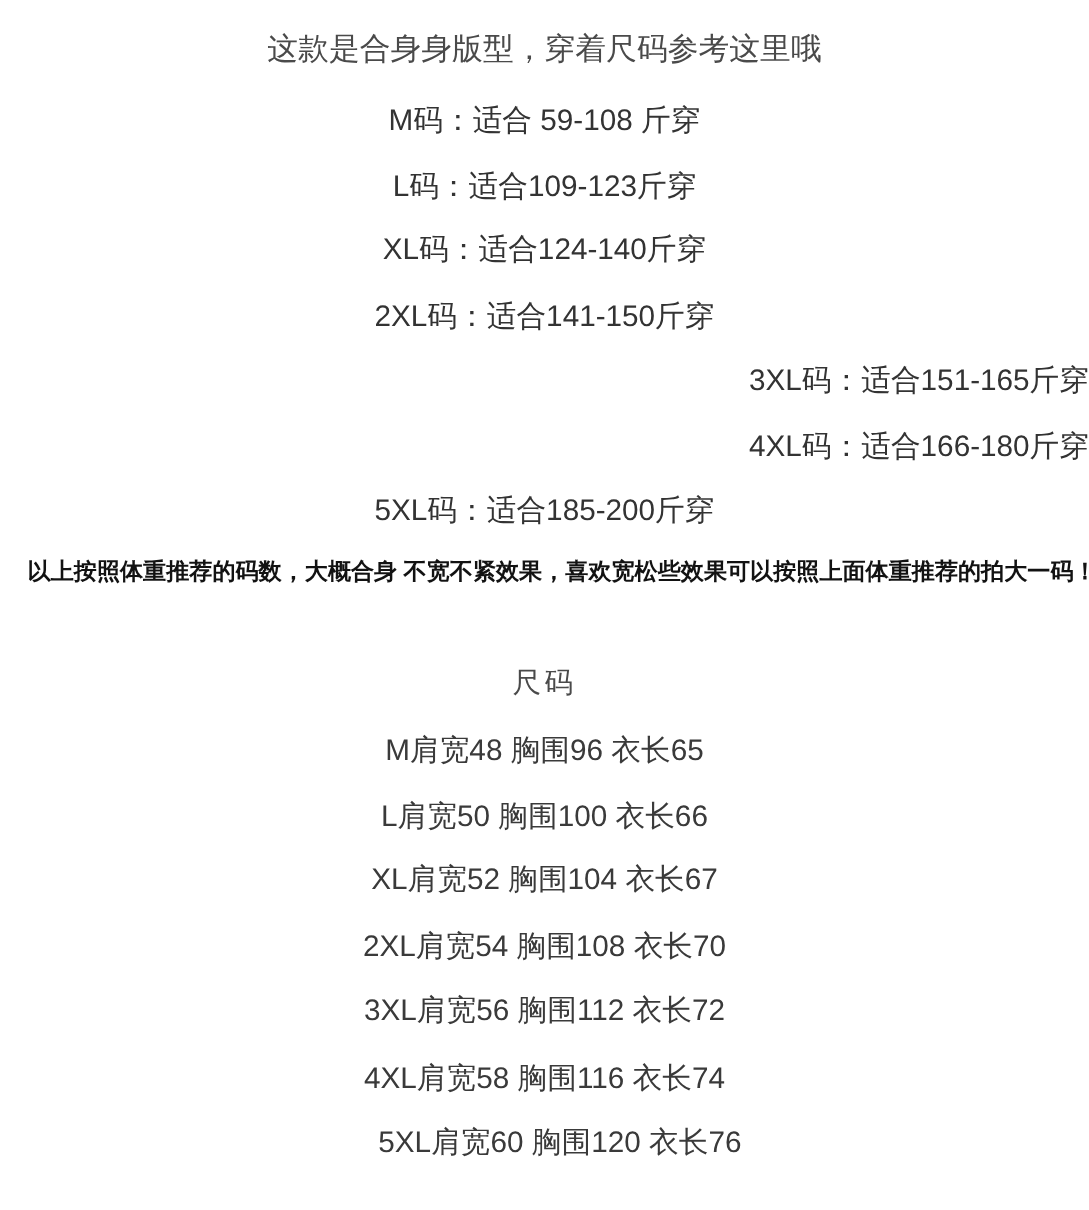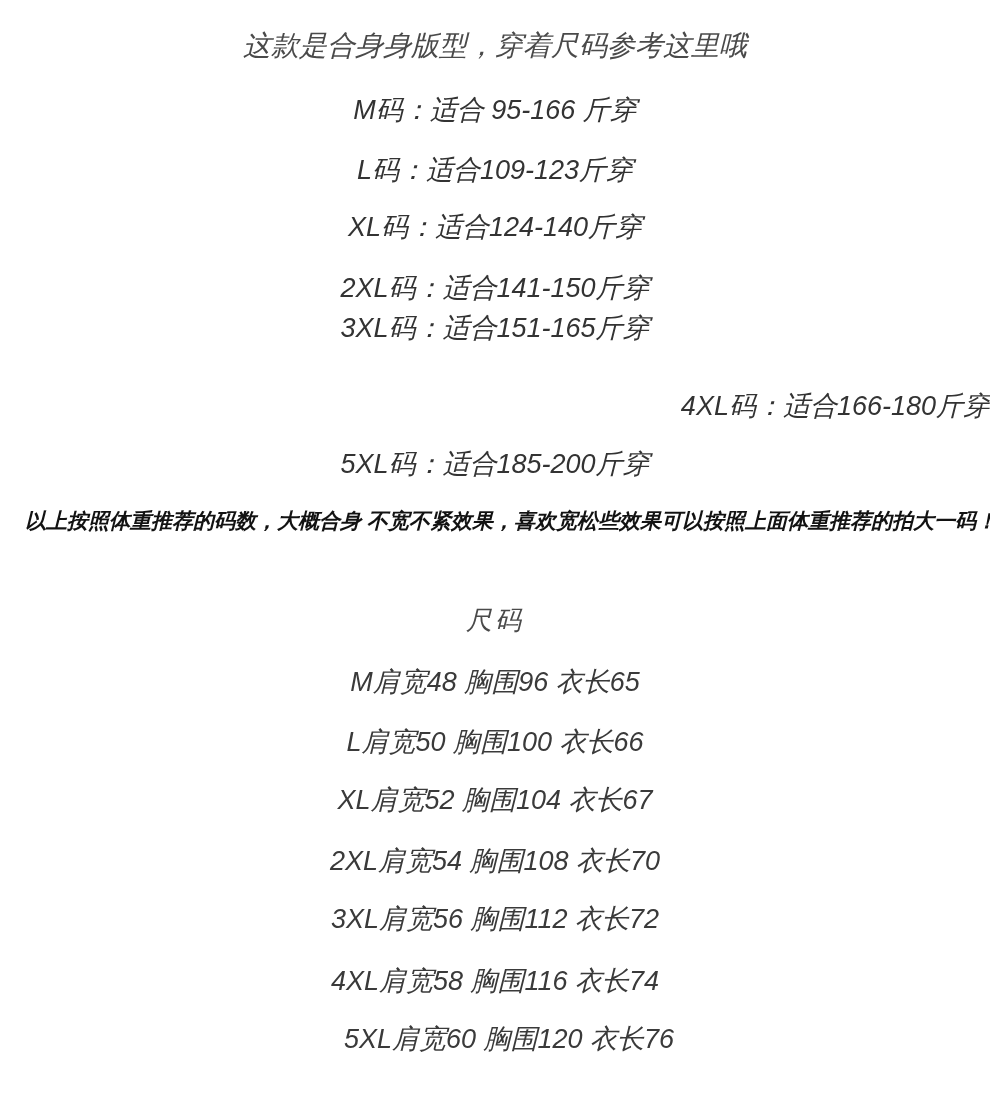--- a/index.html
+++ b/index.html
@@ -14,21 +14,20 @@
     background: #ffffff;
   }
   .line {
     position: absolute;
     left: 0;
     width: 990px;
     text-align: center;
     transform: translateY(-50%);
     white-space: nowrap;
     line-height: 1;
-    font-style: italic;
   }
   
   .title-line {
     font-family: "Liberation Serif", "DejaVu Serif", serif;
     font-size: 28px;
     color: #4a4a4a;
     top: 46px;
   }
   .sizechart-title {
     font-family: "Liberation Serif", "DejaVu Serif", serif;
@@ -40,21 +39,21 @@
   
   .weight-line {
     font-family: "Liberation Sans", "DejaVu Sans", sans-serif;
     font-size: 27px;
     color: #333333;
   }
   .w0 { top: 110px; }
   .w1 { top: 170px; }
   .w2 { top: 227px; }
   .w3 { top: 288px; }
-  .w4 { top: 328px; }
+  .w4 { top: 346px; text-align: right; }
   .w5 { top: 406px; text-align: right; }
   .w6 { top: 464px; }
   
   .note-line {
     font-family: "Liberation Sans", "DejaVu Sans", sans-serif;
     font-weight: 700;
     font-size: 21px;
     color: #121212;
     top: 520px;
     padding-left: 16px;
@@ -71,21 +70,21 @@
   .m3 { top: 861px; }
   .m4 { top: 919px; }
   .m5 { top: 981px; }
   .m6 { top: 1039px; margin-left: 14px; }
 </style>
 </head>
 <body>
 
 <div class="line title-line">这款是合身身版型，穿着尺码参考这里哦</div>
 
-<div class="line weight-line w0">M码：适合 95-166 斤穿</div>
+<div class="line weight-line w0">M码：适合 59-108 斤穿</div>
 <div class="line weight-line w1">L码：适合109-123斤穿</div>
 <div class="line weight-line w2">XL码：适合124-140斤穿</div>
 <div class="line weight-line w3">2XL码：适合141-150斤穿</div>
 <div class="line weight-line w4">3XL码：适合151-165斤穿</div>
 <div class="line weight-line w5">4XL码：适合166-180斤穿</div>
 <div class="line weight-line w6">5XL码：适合185-200斤穿</div>
 
 <div class="line note-line">以上按照体重推荐的码数，大概合身 不宽不紧效果，喜欢宽松些效果可以按照上面体重推荐的拍大一码！</div>
 
 <div class="line sizechart-title">尺码</div>

